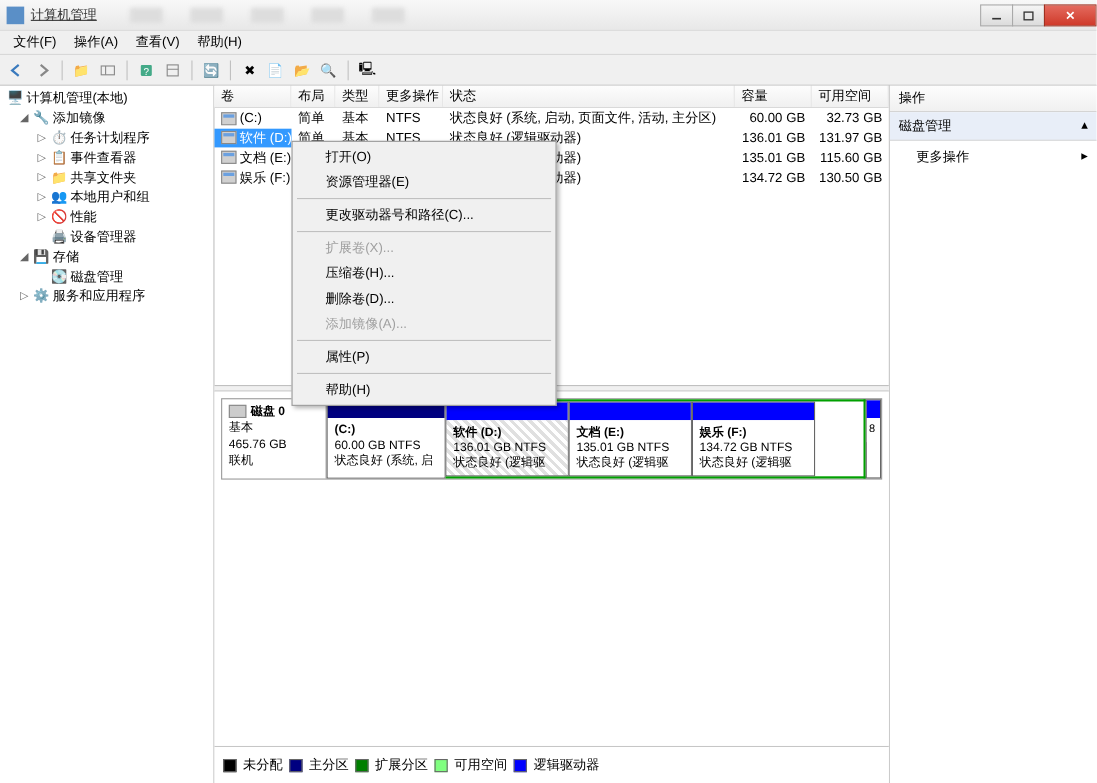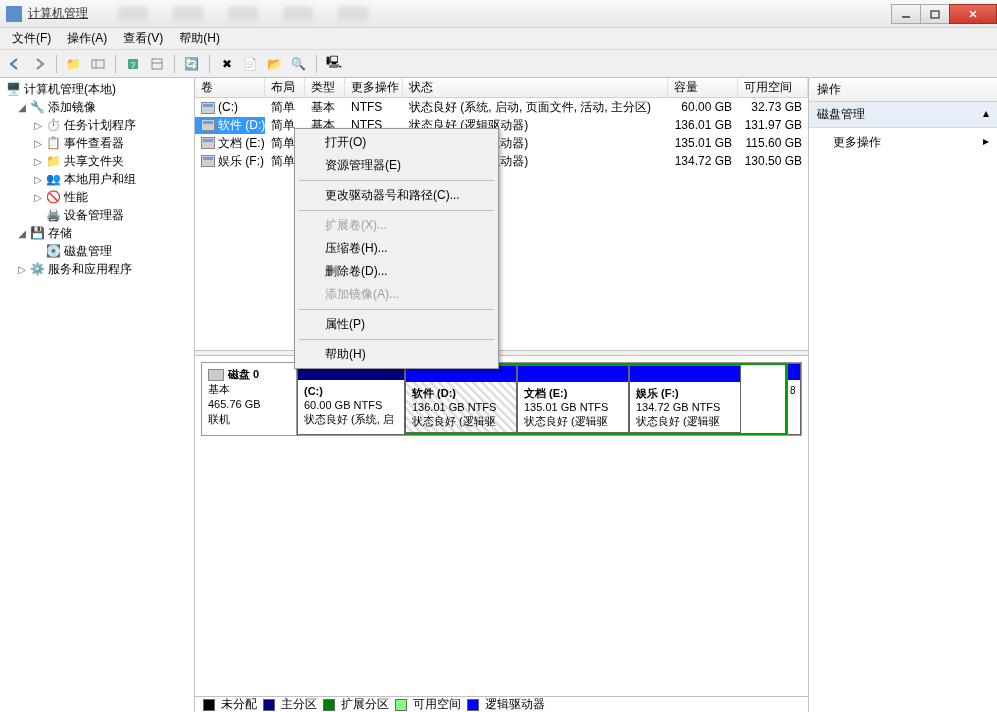--- a/index.html
+++ b/index.html
@@ -67,21 +67,21 @@
 .parts-wrap{ flex:1; display:flex; border:2px solid #00a000; border-left-width:0;}
 .part{ border:1px solid #666; margin:0; flex:0 0 auto; display:flex; flex-direction:column;}
 .part-header{ height:16px; background:#0000ff;}
 .part-body{ padding:4px 6px; font-size:11px; line-height:14px; background:#fff; flex:1;}
 .part-body.hatched{ background: repeating-linear-gradient(45deg,#fff,#fff 3px,#e0e0e0 3px,#e0e0e0 6px);}
 .tiny-part{ width:14px; border:1px solid #666;}
 .tiny-part .part-header{height:16px; background:#0000ff;}
 .tiny-part .part-body{font-size:10px; padding:4px 2px;}
 
 
-.legend{ height:16px; border-top:1px solid #c0c0c0; display:flex; align-items:center; padding-left:8px; gap:6px; font-size:12px; background:#fff;}
+.legend{ height:34px; border-top:1px solid #c0c0c0; display:flex; align-items:center; padding-left:8px; gap:6px; font-size:12px; background:#fff;}
 .leg-sw{ width:12px; height:12px; display:inline-block; border:1px solid #666;}
 
 
 .actions-panel{ width:188px; background:#fff;}
 .actions-head{ background:linear-gradient(#fdfdfd,#f0f0f0); border-bottom:1px solid #d0d0d0; padding:3px 8px;}
 .actions-section{ background:#e8eef8; padding:4px 8px; border-bottom:1px solid #d8d8d8; display:flex; justify-content:space-between;}
 .actions-item{ padding:6px 8px 6px 24px; display:flex; justify-content:space-between;}
 
 </style>
 </head>
@@ -349,21 +349,21 @@
         <span>▴</span>
       </div>
     <div class="actions-item">
         <span>更多操作</span>
         <span>▸</span>
       </div>
   </div>
 
 </div>
 
-<div class="context-menu" style="left:294px; top:128px; width:205px">
+<div class="context-menu" style="left:265px; top:128px; width:241px">
   <div class="ctx-item">打开(O)</div>
   <div class="ctx-item">资源管理器(E)</div>
   <div class="ctx-sep"></div>
   <div class="ctx-item">更改驱动器号和路径(C)...</div>
   <div class="ctx-sep"></div>
   <div class="ctx-item disabled">扩展卷(X)...</div>
   <div class="ctx-item">压缩卷(H)...</div>
   <div class="ctx-item">删除卷(D)...</div>
   <div class="ctx-item disabled">添加镜像(A)...</div>
   <div class="ctx-sep"></div>

